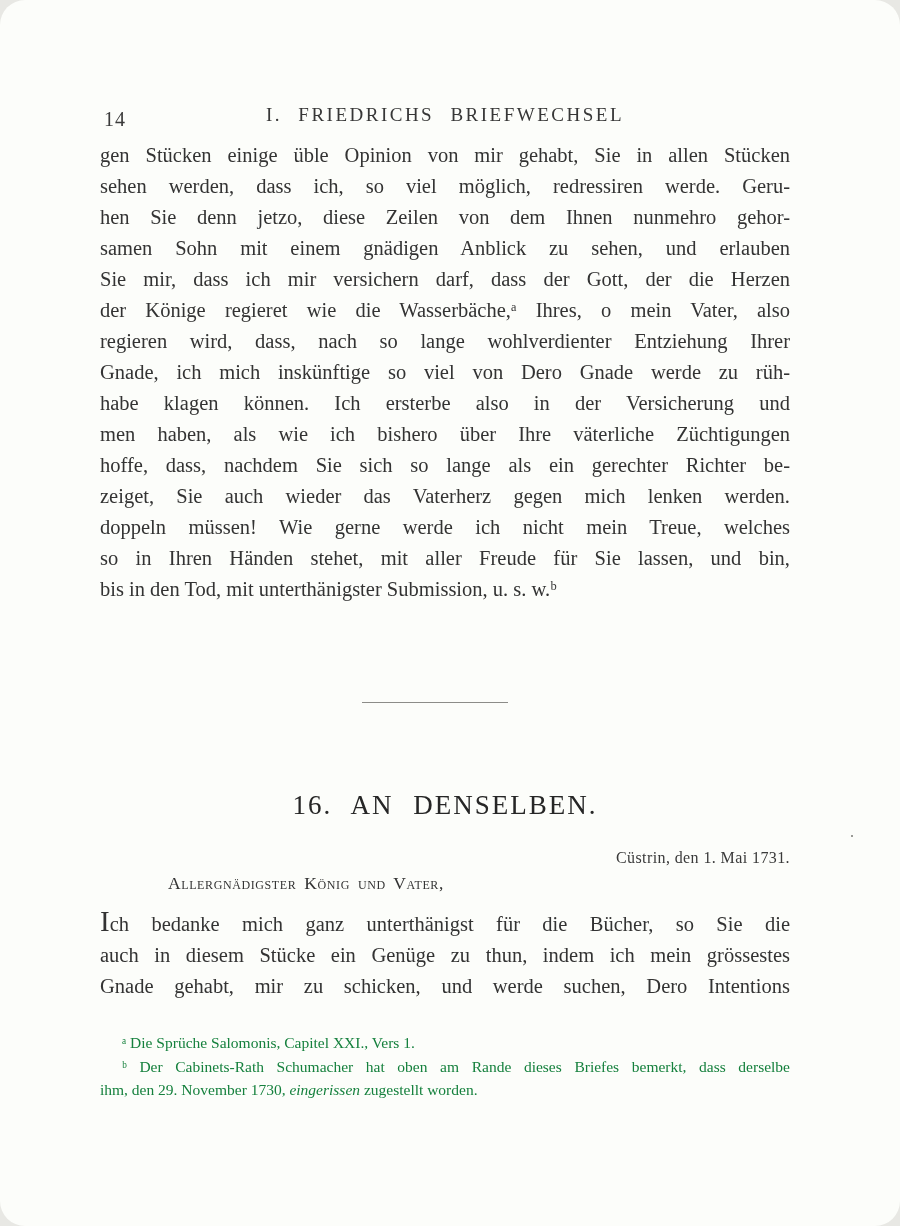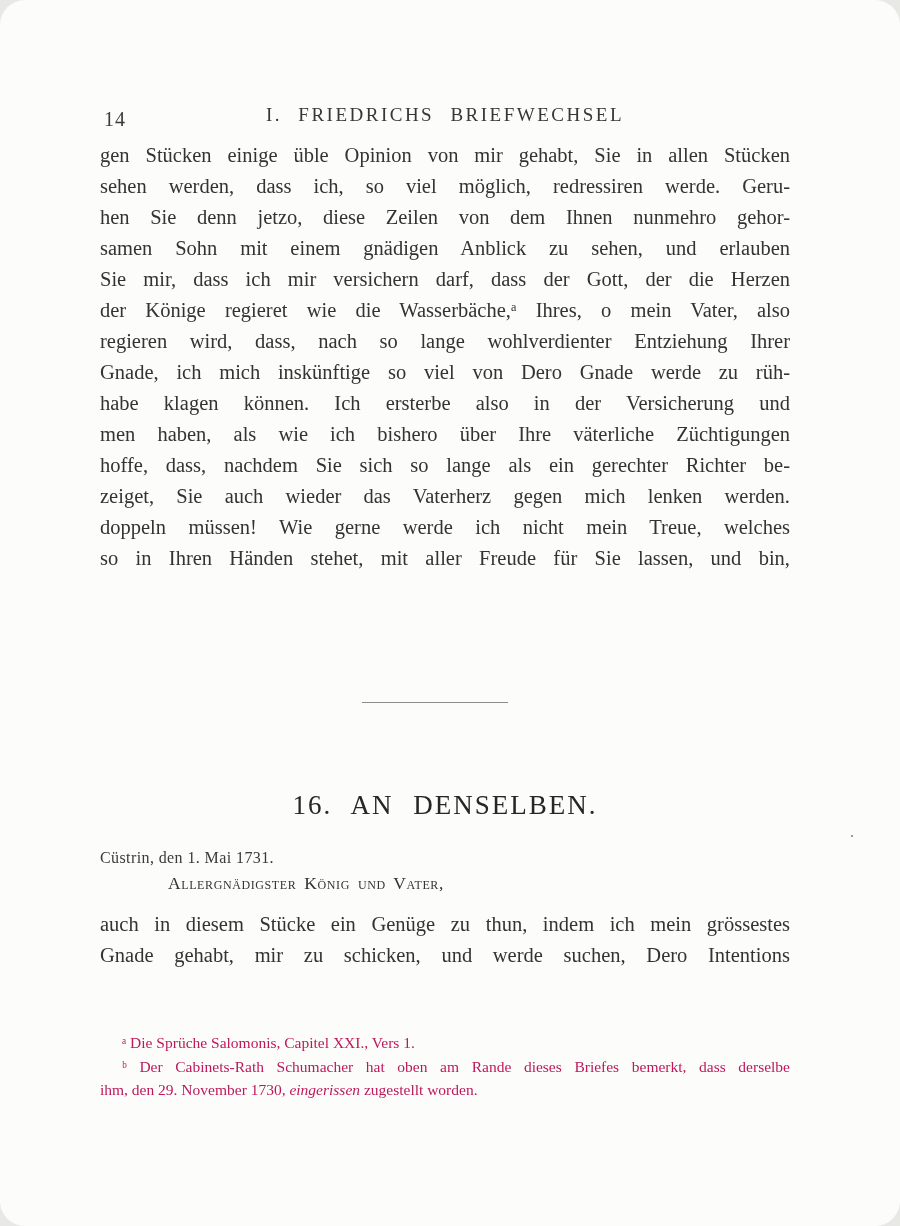--- a/index.html
+++ b/index.html
@@ -23,30 +23,30 @@
   .body15 { position: absolute; top: 140px; left: 100px; width: 690px; font-size: 20.5px; line-height: 31px; }
   .jline { text-align: justify; text-align-last: justify; }
   .jline.lastline { text-align-last: left; }
 
   
   .divider { position: absolute; top: 702px; left: 362px; width: 146px; height: 1px; background: #8c8c88; }
 
   
   .heading { position: absolute; top: 790px; left: 100px; width: 690px; margin: 0; text-align: center;
              font-size: 27px; font-weight: normal; letter-spacing: 2px; word-spacing: 11px; color: #262626; }
-  .dateline { position: absolute; top: 849px; left: 100px; width: 690px; text-align: left;
+  .dateline { position: absolute; top: 849px; left: 100px; width: 690px; text-align: right;
               font-size: 16px; letter-spacing: 0.4px; color: #3a3a3a; }
   .salutation { position: absolute; top: 873px; left: 168px; font-variant: small-caps;
                 font-size: 17.5px; letter-spacing: 0.6px; word-spacing: 3px; color: #333; }
   .letterbody { position: absolute; top: 909px; left: 100px; width: 690px; font-size: 20.5px; line-height: 31px; }
   .initial { font-size: 29px; line-height: 0; }
 
   
   .footnotes { position: absolute; top: 1031px; left: 100px; width: 690px;
-               font-size: 15.5px; line-height: 23.5px; color: #be185d; }
+               font-size: 15.5px; line-height: 23.5px; color: #15803d; }
   .fnindent { text-indent: 22px; }
   .fnjust { text-align: justify; text-align-last: justify; }
   .footnotes em { font-style: italic; }
 
   
   .speck { position: absolute; top: 835px; left: 851px; width: 2px; height: 2px; background: #9a9a96; }
 </style>
 </head>
 <body>
 
@@ -65,31 +65,33 @@
     <div class="jline">Sie mir, dass ich mir versichern darf, dass der Gott, der die Herzen</div>
     <div class="jline">der Könige regieret wie die Wasserbäche,ᵃ Ihres, o mein Vater, also</div>
     <div class="jline">regieren wird, dass, nach so lange wohlverdienter Entziehung Ihrer</div>
     <div class="jline">Gnade, ich mich inskünftige so viel von Dero Gnade werde zu rüh-</div>
     <div class="jline">habe klagen können. Ich ersterbe also in der Versicherung und</div>
     <div class="jline">men haben, als wie ich bishero über Ihre väterliche Züchtigungen</div>
     <div class="jline">hoffe, dass, nachdem Sie sich so lange als ein gerechter Richter be-</div>
     <div class="jline">zeiget, Sie auch wieder das Vaterherz gegen mich lenken werden.</div>
     <div class="jline">doppeln müssen! Wie gerne werde ich nicht mein Treue, welches</div>
     <div class="jline">so in Ihren Händen stehet, mit aller Freude für Sie lassen, und bin,</div>
+    <div class="jline lastline">bis in den Tod, mit unterthänigster Submission, u. s. w.ᵇ</div>
   </section>
 
   <div class="divider"></div>
 
   <h2 class="heading">16. AN DENSELBEN.</h2>
 
   <div class="dateline">Cüstrin, den 1. Mai 1731.</div>
 
   <div class="salutation">Allergnädigster König und Vater,</div>
 
   <section class="letterbody">
+    <div class="jline"><span class="initial">I</span><span>ch bedanke mich ganz unterthänigst für die Bücher, so Sie die</span></div>
     <div class="jline">auch in diesem Stücke ein Genüge zu thun, indem ich mein grössestes</div>
     <div class="jline">Gnade gehabt, mir zu schicken, und werde suchen, Dero Intentions</div>
   </section>
 
   <section class="footnotes">
     <div class="fnindent">ᵃ Die Sprüche Salomonis, Capitel XXI., Vers 1.</div>
     <div class="fnindent fnjust">ᵇ Der Cabinets-Rath Schumacher hat oben am Rande dieses Briefes bemerkt, dass derselbe</div>
     <div><span>ihm, den 29. November 1730, </span><em>eingerissen</em><span> zugestellt worden.</span></div>
   </section>
 

